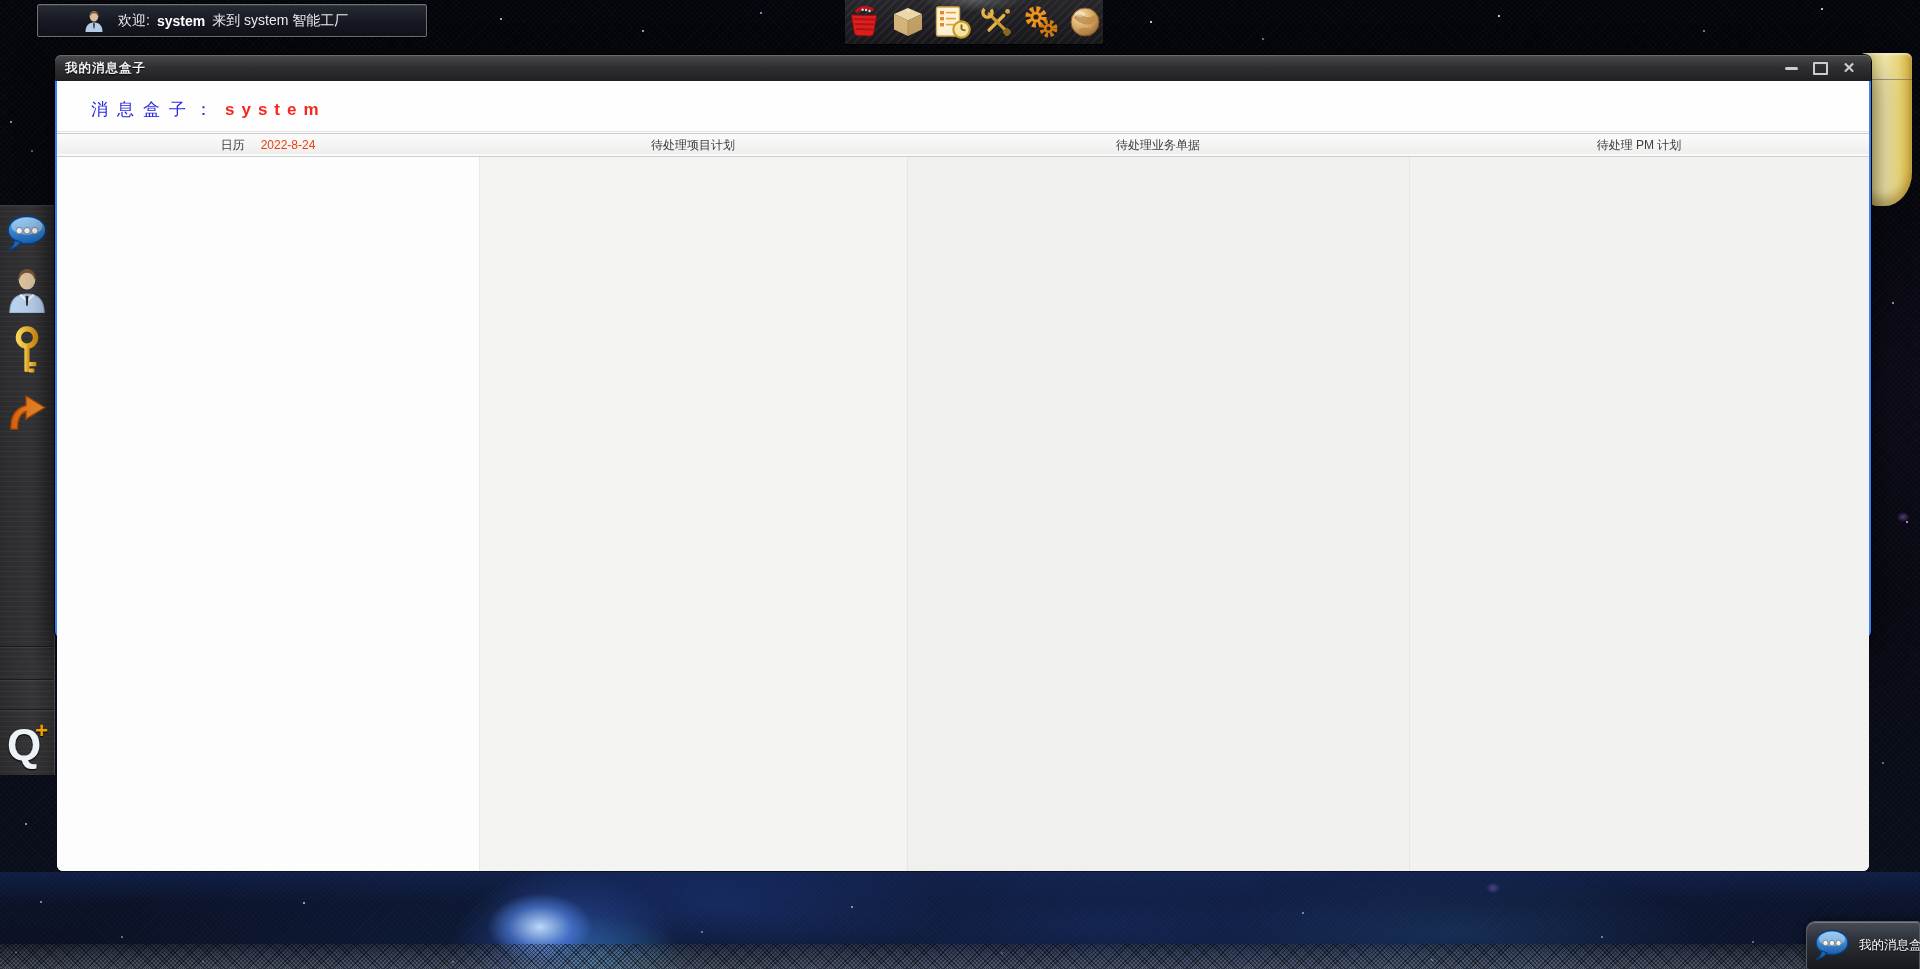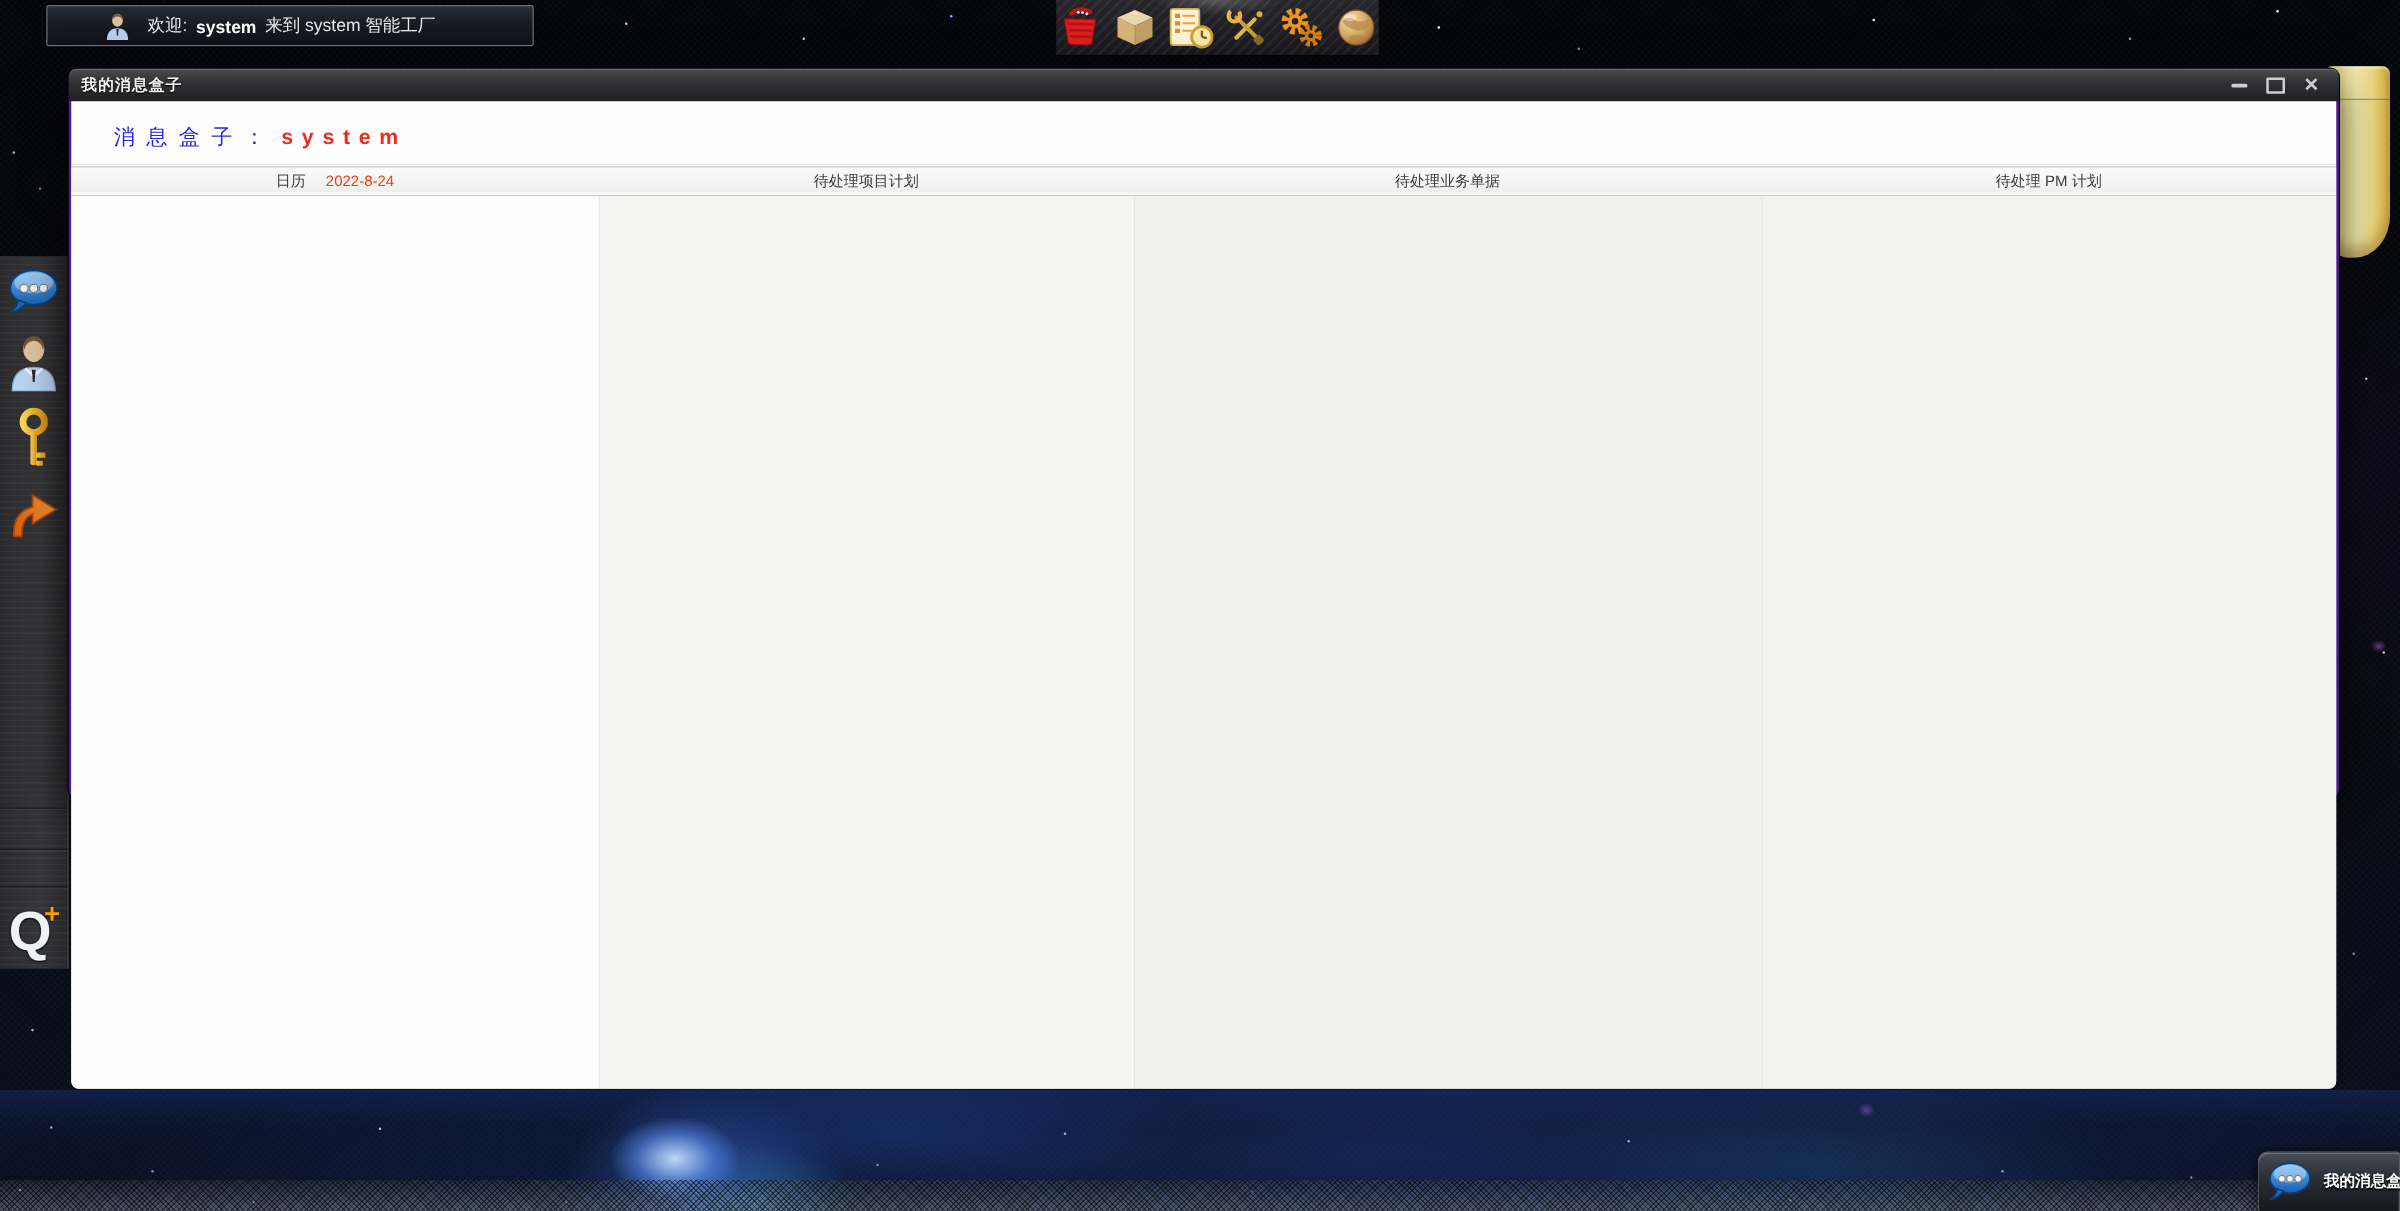--- a/index.html
+++ b/index.html
@@ -74,21 +74,21 @@
       radial-gradient(70px 16px at 50% 0%, rgba(255,255,255,0.22), transparent 75%),
       repeating-linear-gradient(135deg, rgba(255,255,255,0.05) 0 2px, transparent 2px 6px),
       linear-gradient(180deg,#26262a,#19191d);
     border-bottom:1px solid #000;
     display:flex;align-items:center;justify-content:center;gap:7px;
   }
   .tool-btn{width:38px;height:38px;display:flex;align-items:center;justify-content:center;cursor:pointer;}
   
   .window{
     position:absolute;left:55px;top:55px;width:1816px;height:585px;box-sizing:border-box;
-    background:#4c1d95;border-radius:7px 7px 9px 9px;
+    background:#3b82f6;border-radius:7px 7px 9px 9px;
     box-shadow:0 0 0 1px #000, 0 10px 35px rgba(0,0,0,0.65);
     padding:0 2px 5px;z-index:2;
   }
   .titlebar{
     height:26px;border-radius:6px 6px 0 0;margin:0 -2px;padding:0 14px 0 10px;
     background:linear-gradient(180deg,#4b4b4d 0%, #303033 45%, #202024 100%);
     box-shadow:inset 0 1px 0 rgba(255,255,255,0.18);
     display:flex;align-items:center;color:#f2f2f2;
   }
   .titlebar .wtitle{font-size:12.5px;font-weight:bold;letter-spacing:1px;text-shadow:0 1px 1px #000;}
@@ -144,21 +144,21 @@
   .q-logo .q{color:#eef2f6;font-size:44px;font-weight:bold;line-height:46px;text-shadow:0 1px 2px #000;}
   .q-logo .plus{color:#f5a000;font-size:22px;font-weight:bold;vertical-align:22px;margin-left:-6px;text-shadow:0 1px 1px #000;}
   
   .tray-item{
     position:absolute;left:1806px;top:921px;width:114px;height:48px;box-sizing:border-box;z-index:3;cursor:pointer;
     border:1px solid #565b64;border-bottom:none;border-radius:9px 3px 0 3px;
     background:linear-gradient(180deg,#474c55 0%, #2c2f36 42%, #16181d 100%);
     box-shadow:inset 0 1px 0 rgba(255,255,255,0.28), 0 0 8px rgba(0,0,0,0.6);
     display:flex;align-items:center;padding-left:5px;
   }
-  .tray-item .tlabel{color:#fff;font-size:12.5px;font-weight:bold;margin-left:7px;text-shadow:0 1px 1px #000;white-space:nowrap;}
+  .tray-item .tlabel{color:#fff;font-size:12.5px;font-weight:normal;margin-left:7px;text-shadow:0 1px 1px #000;white-space:nowrap;}
 </style>
 </head>
 <body>
 
 <div class="desktop">
   <div class="desktop-hatch"></div>
   <div class="stars"></div>
   <div class="nebula"></div>
   <div class="floor-strip"></div>
 </div>

